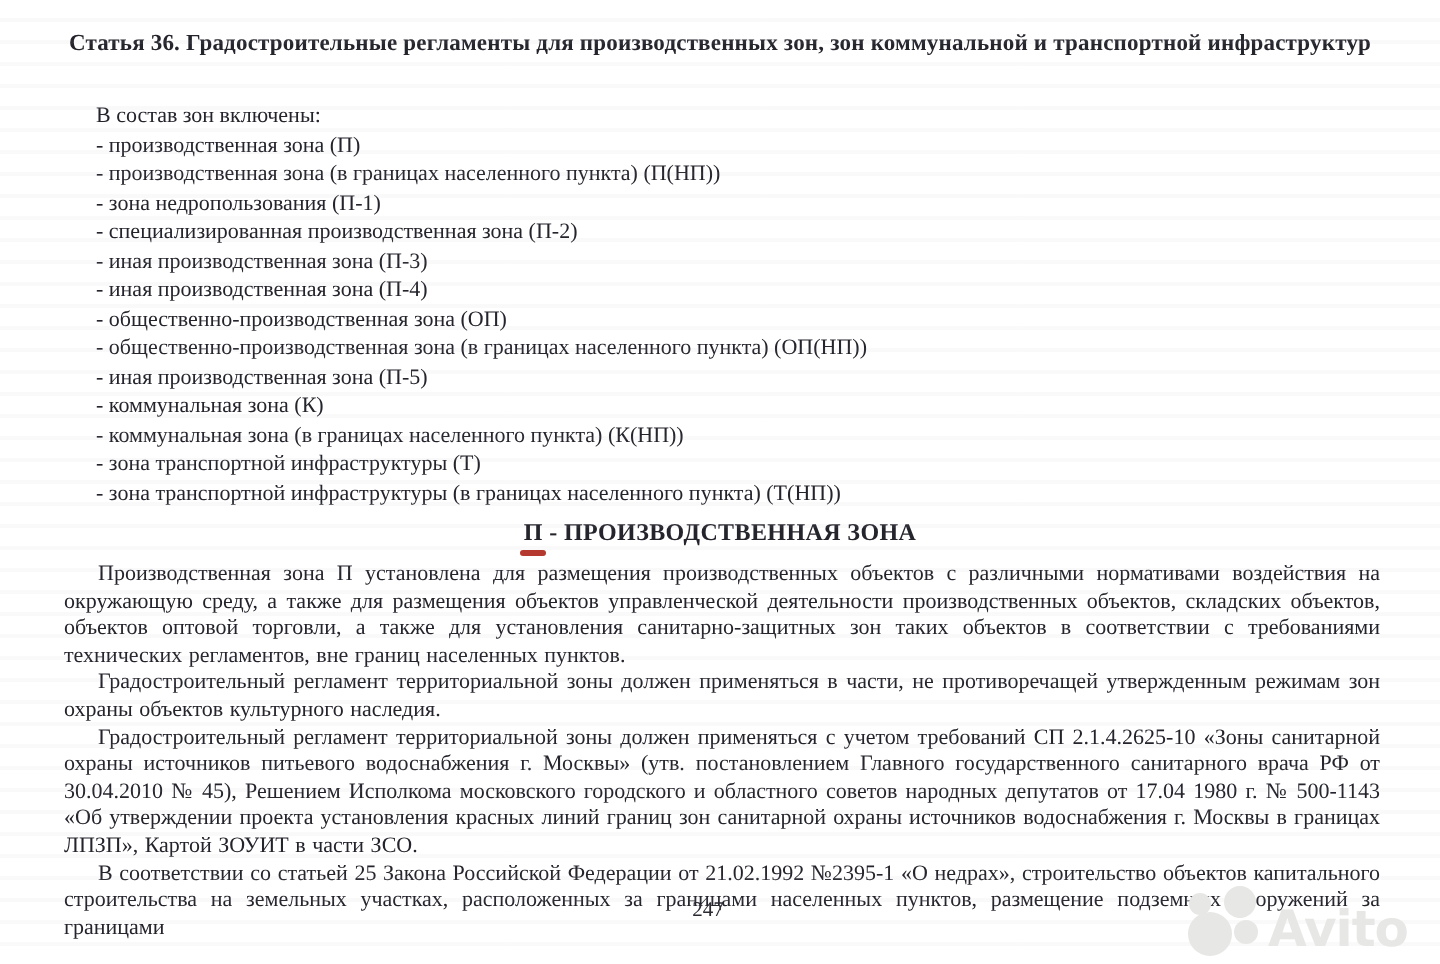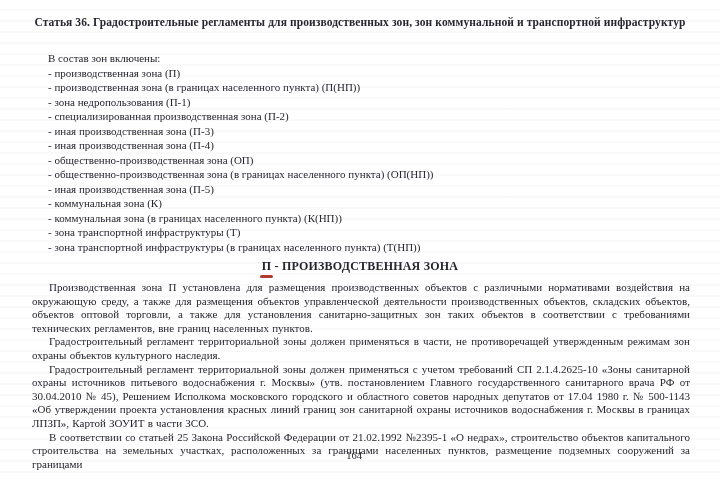--- a/index.html
+++ b/index.html
@@ -138,15 +138,26 @@
     <span class="section-code">П</span><span> - ПРОИЗВОДСТВЕННАЯ ЗОНА</span>
   </div>
 
   <div class="body-text">
     <p>Производственная зона П установлена для размещения производственных объектов с различными нормативами воздействия на окружающую среду, а также для размещения объектов управленческой деятельности производственных объектов, складских объектов, объектов оптовой торговли, а также для установления санитарно-защитных зон таких объектов в соответствии с требованиями технических регламентов, вне границ населенных пунктов.</p>
     <p>Градостроительный регламент территориальной зоны должен применяться в части, не противоречащей утвержденным режимам зон охраны объектов культурного наследия.</p>
     <p>Градостроительный регламент территориальной зоны должен применяться с учетом требований СП 2.1.4.2625-10 «Зоны санитарной охраны источников питьевого водоснабжения г. Москвы» (утв. постановлением Главного государственного санитарного врача РФ от 30.04.2010 № 45), Решением Исполкома московского городского и областного советов народных депутатов от 17.04 1980 г. № 500-1143 «Об утверждении проекта установления красных линий границ зон санитарной охраны источников водоснабжения г. Москвы в границах ЛПЗП», Картой ЗОУИТ в части ЗСО.</p>
     <p class="cutoff">В соответствии со статьей 25 Закона Российской Федерации от 21.02.1992 №2395-1 «О недрах», строительство объектов капитального строительства на земельных участках, расположенных за границами населенных пунктов, размещение подземных сооружений за границами</p>
   </div>
 
-  <div class="page-number">164</div>
+  <div class="page-number">247</div>
 
+  <div class="watermark">
+    <svg viewBox="0 0 120 38" xmlns="http://www.w3.org/2000/svg">
+      <g fill="#e7e7e5">
+        <circle cx="8" cy="10" r="5.5"></circle>
+        <circle cx="28" cy="9" r="8"></circle>
+        <circle cx="13" cy="25" r="11"></circle>
+        <circle cx="31" cy="24" r="6"></circle>
+      </g>
+      <text x="42" y="31" font-size="25" fill="#e7e7e5">Avito</text>
+    </svg>
+  </div>
 </div>
 
 </body></html>

